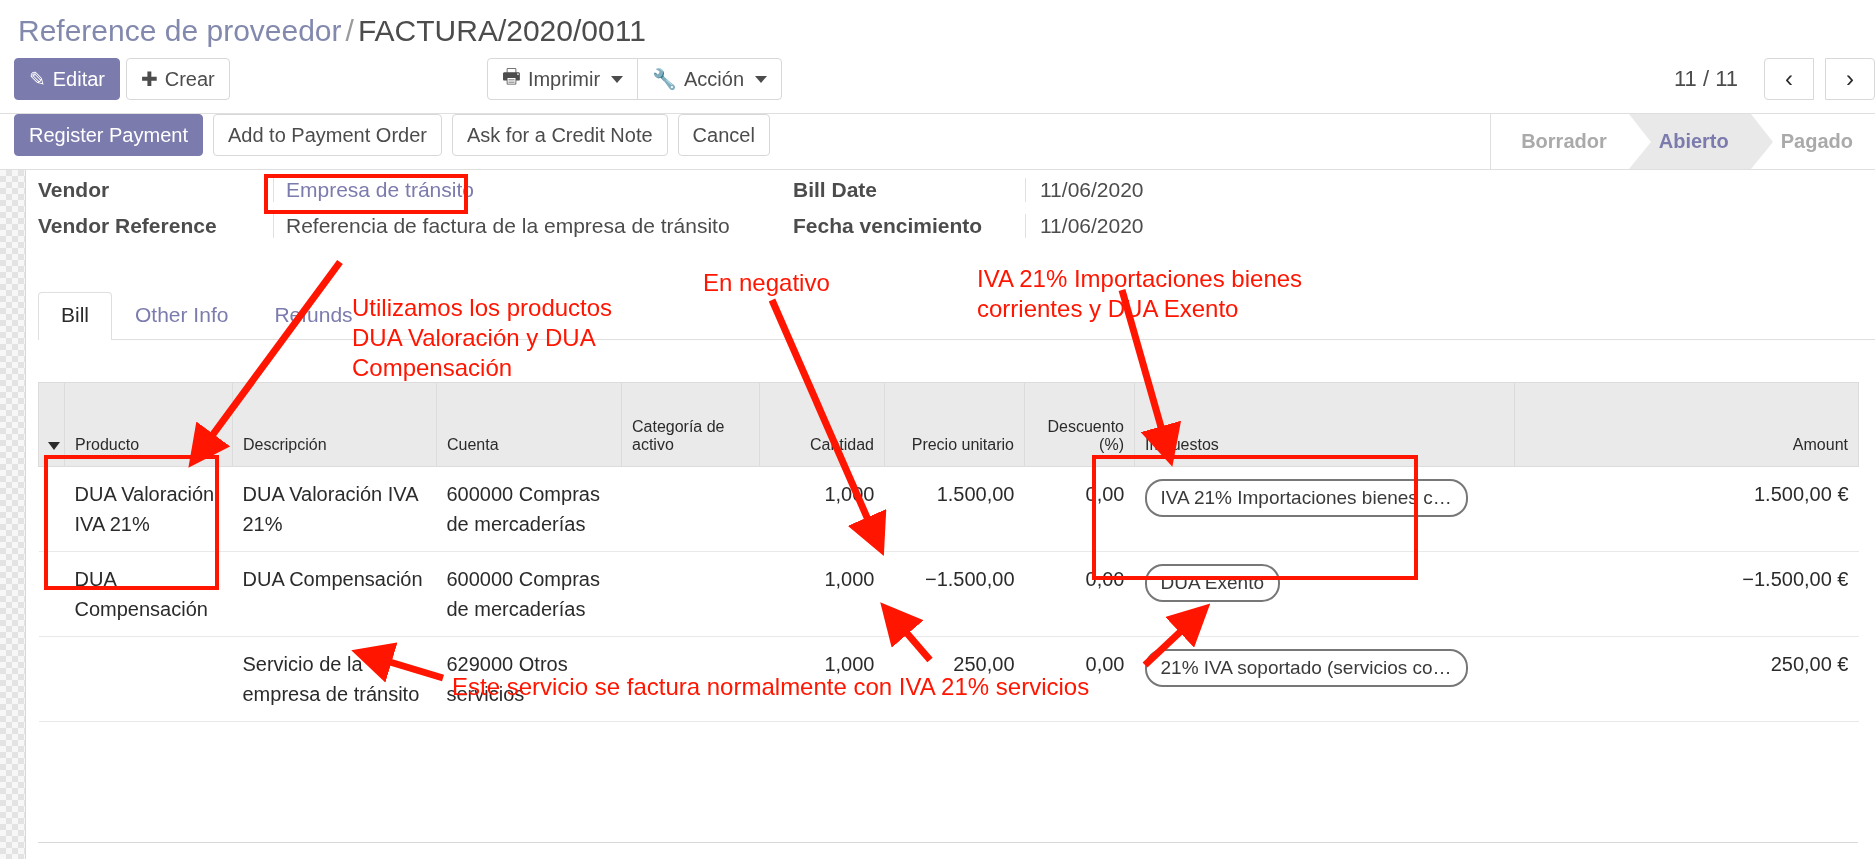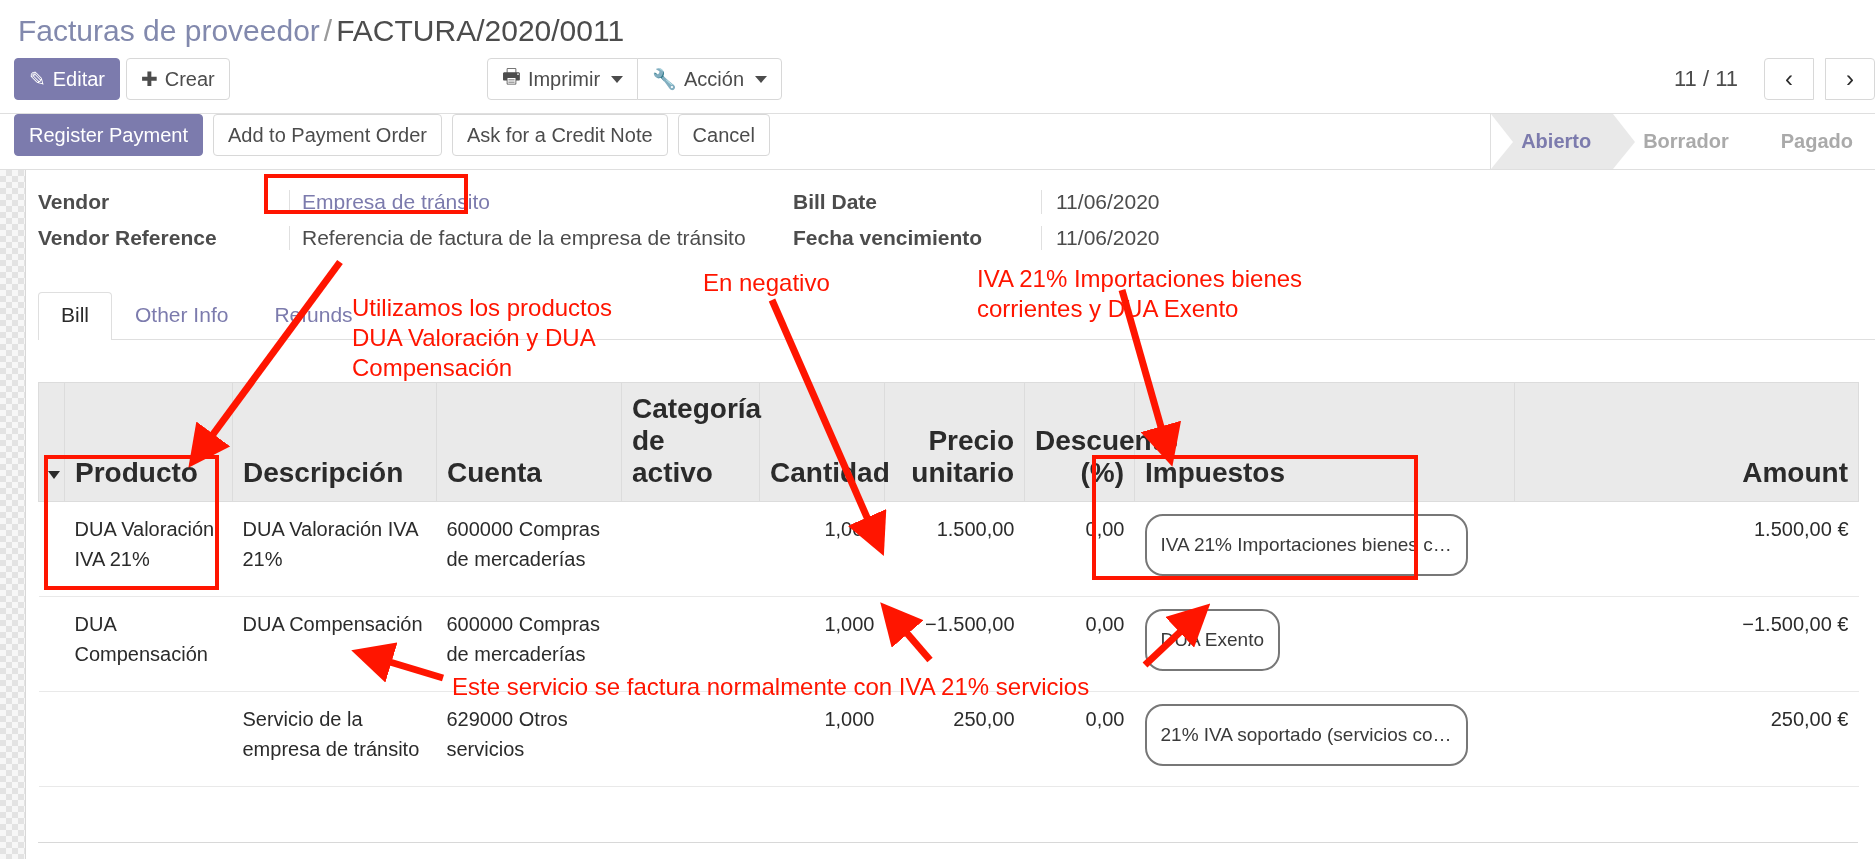--- a/index.html
+++ b/index.html
@@ -100,21 +100,21 @@
     background-image:
       linear-gradient(45deg, #e3e3e3 25%, transparent 25%, transparent 75%, #e3e3e3 75%),
       linear-gradient(45deg, #e3e3e3 25%, transparent 25%, transparent 75%, #e3e3e3 75%);
     background-size: 12px 12px;
     background-position: 0 0, 6px 6px;
     background-color: #f7f7f7;
     border-right: 1px solid #d8d8d8;
   }
 
   .form { position: absolute; left: 38px; top: 8px; }
-  .frow { display: flex; align-items: flex-end; height: 36px; gap: 16px; }
+  .frow { display: flex; align-items: flex-start; height: 36px; }
   .flabel { font-size: 21px; font-weight: bold; color: #4c4c4c; }
   .fval { font-size: 21px; color: #4c4c4c; }
   .fval.link { color: #7c7bad; }
 
   .col-left { position: absolute; left: 0; top: 0; width: 740px; }
   .col-left .flabel { width: 235px; }
   .col-left .fval { border-left: 1px solid #e0e0e0; padding-left: 12px; }
   .col-right { position: absolute; left: 755px; top: 0; width: 500px; }
   .col-right .flabel { width: 232px; }
   .col-right .fval { border-left: 1px solid #e0e0e0; padding-left: 14px; }
@@ -134,40 +134,40 @@
     color: #2b2b2b; background: #fff;
     border-color: #dfdfdf; border-radius: 4px 4px 0 0;
     margin-bottom: -1px; padding-bottom: 13px;
   }
 
   
   .tbl-wrap { position: absolute; left: 38px; top: 212px; width: 1820px; }
   table.lines { border-collapse: collapse; width: 1820px; table-layout: fixed; }
   table.lines thead th {
     background: #eaeaea; border: 1px solid #dcdcdc; border-top: 1px solid #dcdcdc;
-    font-size: 28px; font-weight: bold; color: #2b2b2b;
-    vertical-align: bottom; padding: 10px 10px 12px 10px; height: 74px;
+    font-size: 16px; font-weight: normal; color: #2b2b2b;
+    vertical-align: bottom; padding: 10px 10px 12px 10px; height: 84px;
   }
   table.lines thead th.handle { width: 26px; padding: 10px 4px 12px 8px; }
   table.lines tbody td {
     border-bottom: 1px solid #e9e9e9;
     font-size: 20px; color: #2b2b2b; vertical-align: top;
     padding: 12px 10px; line-height: 30px;
   }
   .ta-r { text-align: right; }
   .ta-l { text-align: left; }
   .arrow-dn {
     display:inline-block; width:0; height:0; vertical-align: middle;
     border-left: 6px solid transparent; border-right: 6px solid transparent;
     border-top: 8px solid #2b2b2b;
   }
   .tagbox {
     display: inline-block; max-width: 100%;
     border: 2px solid #777; border-radius: 18px;
-    padding: 14px 14px; font-size: 19px; color: #3a3a3a;
+    padding: 2px 14px; font-size: 19px; color: #3a3a3a;
     white-space: nowrap; overflow: hidden; text-overflow: ellipsis;
   }
   .tbl-bottom {
     position: absolute; left: 38px; top: 672px; width: 1820px;
     border-top: 1px solid #d8d8d8; height: 18px; background: #fff;
   }
 
   
   .anno { position: absolute; color: #ff1500; pointer-events: none; }
   .anno-txt {
@@ -181,21 +181,21 @@
     position: absolute; left: 0; top: 0; width: 1875px; height: 859px;
     pointer-events: none;
   }
 </style>
 </head>
 <body>
 
 <div class="page">
 
   <div class="breadcrumb">
-    <span class="crumb-link">Facturas de proveedor</span><span class="crumb-sep">/</span><span class="crumb-current">FACTURA/2020/0011</span>
+    <span class="crumb-link">Reference de proveedor</span><span class="crumb-sep">/</span><span class="crumb-current">FACTURA/2020/0011</span>
   </div>
 
   <div class="cp">
     <button class="btn primary btn-edit">
       <span>✎</span>
       <span>Editar</span>
     </button>
     <button class="btn btn-create">
       <span>✚</span>
       <span>Crear</span>
@@ -222,22 +222,22 @@
   </div>
 
   <div class="sbrow">
     <div class="sb-buttons">
       <button class="btn primary">Register Payment</button>
       <button class="btn">Add to Payment Order</button>
       <button class="btn">Ask for a Credit Note</button>
       <button class="btn">Cancel</button>
     </div>
     <div class="statusbar">
+      <div class="stage">Borrador</div>
       <div class="stage active">Abierto</div>
-      <div class="stage">Borrador</div>
       <div class="stage">Pagado</div>
     </div>
   </div>
 
   <div class="sheet">
     <div class="edge"></div>
 
     <div class="form">
       <div class="col-left">
         <div class="frow">

